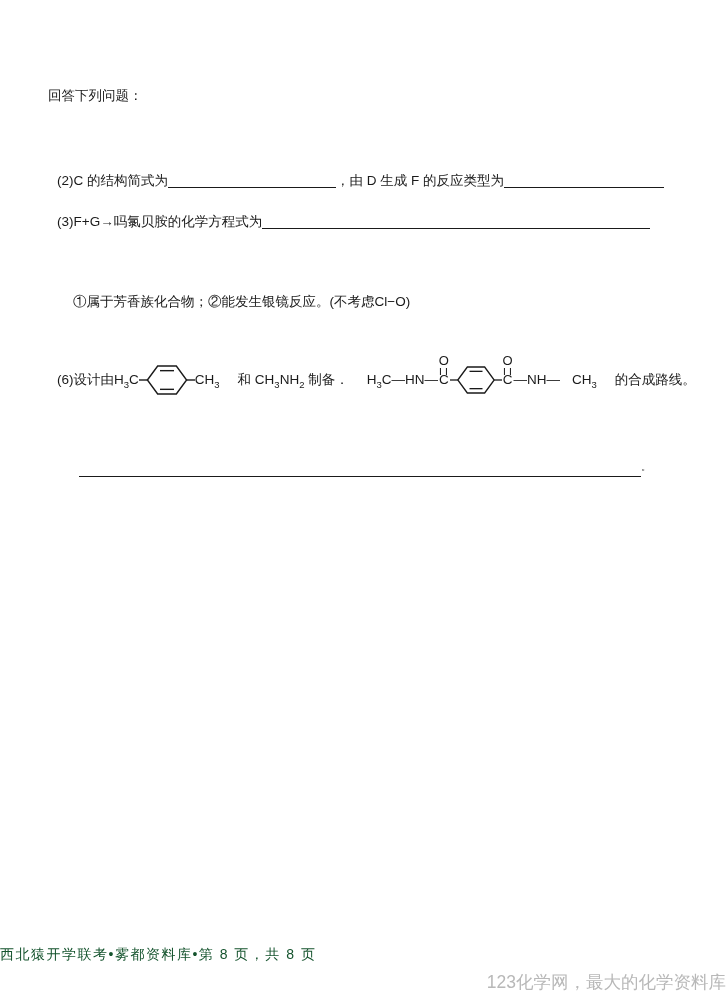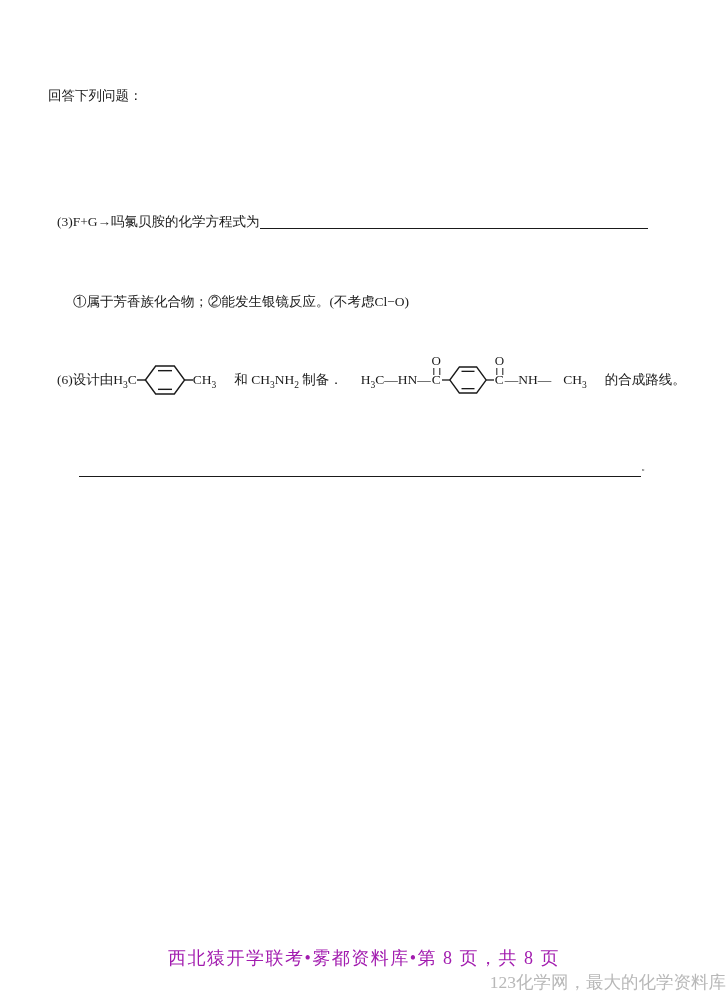--- a/index.html
+++ b/index.html
@@ -1,19 +1,19 @@
 <!DOCTYPE html>
 <html><head>
 <meta charset="utf-8">
 <style>
   html,body { margin:0; padding:0; background:#e8e8e8; }
   .page {
     position:relative; width:728px; height:1000px; margin:0 auto;
     background:#ffffff; overflow:hidden;
-    font-family:Liberation Serif, serif; color:#1a1a1a;
+    font-family:Liberation Sans, sans-serif; color:#1a1a1a;
   }
   .line { position:absolute; white-space:nowrap; font-size:13.5px; line-height:19px; color:#1a1a1a; }
   .blank {
     display:inline-block; height:13px; border-bottom:1px solid #1a1a1a;
     position:relative; top:3px;
   }
   sub { font-size:9.5px; line-height:0; }
   
   .struct-row { display:flex; align-items:center; height:58px; }
   .struct-row > * { line-height:20px; }
@@ -26,36 +26,39 @@
   .cb-above .o { font-size:13px; line-height:12px; }
   .dbl-bond {
     width:5px; height:7px; margin-top:1px;
     border-left:1.3px solid #1a1a1a; border-right:1.3px solid #1a1a1a;
   }
   .gap-left { margin-left:12px; }
   .small-left { margin-left:18px; }
   .period-end { font-size:10px; position:relative; top:-4px; }
   
   .footer {
-    position:absolute; left:0; right:0; top:946px; text-align:center;
-    font-size:18px; letter-spacing:1.5px; color:#a21caf;
+    position:absolute; left:0; right:0; top:946px; 
+    font-size:14px; letter-spacing:1.5px; color:#14532d;
   }
   .watermark {
     position:absolute; right:2px; top:970px;
     font-size:17.5px; color:#b8b8b8;
   }
 </style>
 </head>
 <body>
 
 <div class="page">
 
   <div class="line" style="left:48px; top:86px">回答下列问题：</div>
 
 
+  <div class="line" style="left:57px; top:171px">
+    <span>(2)C 的结构简式为</span><span class="blank" style="width:168px"></span><span>，由 D 生成 F 的反应类型为</span><span class="blank" style="width:160px"></span>
+  </div>
 
   <div class="line" style="left:57px; top:212px">
     <span>(3)F+G→吗氯贝胺的化学方程式为</span><span class="blank" style="width:388px"></span>
   </div>
 
 
   <div class="line" style="left:73px; top:292px">①属于芳香族化合物；②能发生银镜反应。(不考虑Cl−O)</div>
 
 
   <div class="line struct-row" style="left:57px; top:351px">

